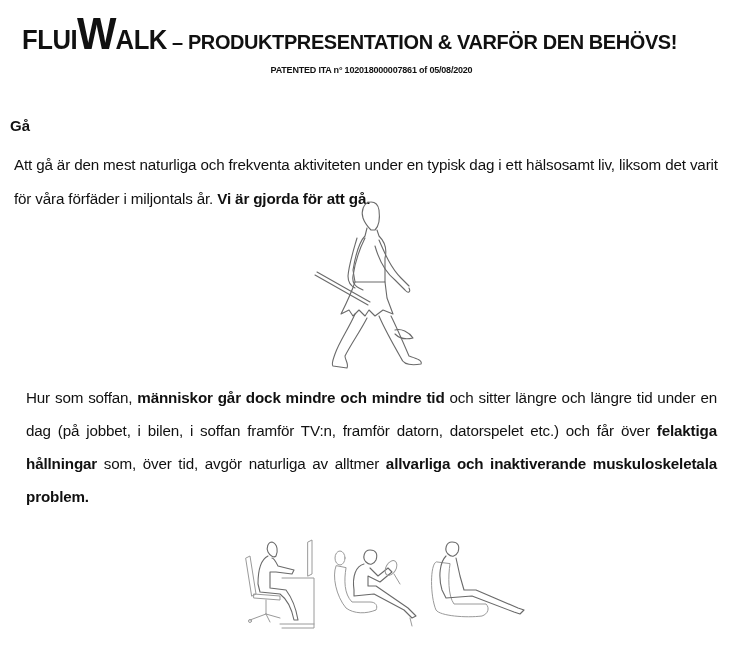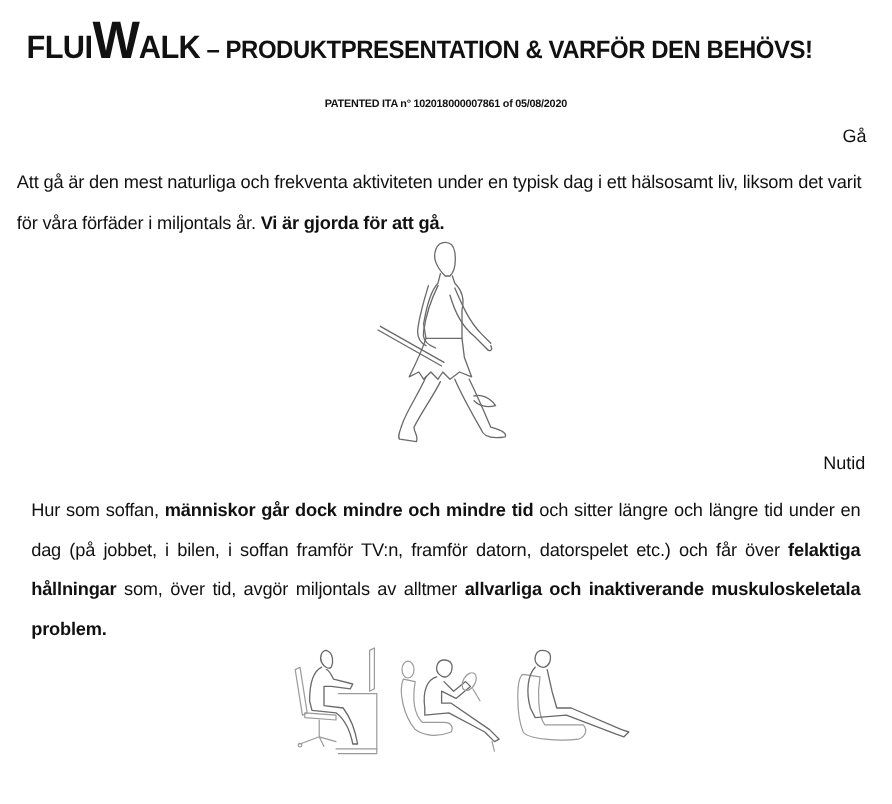--- a/index.html
+++ b/index.html
@@ -33,34 +33,32 @@
     .title .rest { font-size: 21px; letter-spacing: -0.4px; }
     .patent {
       position: absolute;
       left: 0;
       width: 743px;
       top: 65px;
       text-align: center;
       font-size: 9px;
       font-weight: bold;
       letter-spacing: -0.2px;
-      margin-top: 16px;
     }
     .section1 {
       position: absolute;
       left: 10px;
       top: 104px;
       width: 712px;
     }
     .heading {
-      font-weight: normal;
+      font-weight: bold;
       font-size: 15px;
       line-height: 20px;
-      margin: 0 0 12px 0;
-      text-align: right;
+      margin: 12px 0 12px 0;
     }
     .para {
       font-size: 15.2px;
       line-height: 34px;
       margin: 4px;
       letter-spacing: -0.15px;
     }
     .para b { font-weight: bold; }
     .section2 {
       position: absolute;
@@ -135,22 +133,21 @@
 
     <path class="ln" d="M50 116 C44 130 34 144 30 156 C28 162 26 166 28 168 L42 170 C44 166 40 162 40 158 C46 146 56 132 62 120"></path>
 
     <path class="ln" d="M74 118 C80 132 88 146 96 160 C98 166 104 168 116 166 C118 162 110 160 104 158 C98 144 92 130 86 118"></path>
 
     <path class="ln" d="M90 132 C96 130 104 134 108 140 C100 142 94 140 90 136"></path>
   </svg>
 </div>
 
 <div class="section2">
-  <div class="heading">Nutid</div>
-  <p class="para"><span>Hur som soffan, </span><b>människor går dock mindre och mindre tid</b><span> och sitter längre och längre tid under en dag (på jobbet, i bilen, i soffan framför TV:n, framför datorn, datorspelet etc.) och får över </span><b>felaktiga hållningar</b><span> som, över tid, avgör miljontals av alltmer </span><b>allvarliga och inaktiverande muskuloskeletala problem.</b></p>
+  <p class="para"><span>Hur som soffan, </span><b>människor går dock mindre och mindre tid</b><span> och sitter längre och längre tid under en dag (på jobbet, i bilen, i soffan framför TV:n, framför datorn, datorspelet etc.) och får över </span><b>felaktiga hållningar</b><span> som, över tid, avgör naturliga av alltmer </span><b>allvarliga och inaktiverande muskuloskeletala problem.</b></p>
 </div>
 
 <div class="figure-sit">
   <svg width="296" height="100" viewBox="0 0 296 100">
 
     <g>
 
       <path class="ln2" d="M10 22 L14 20 L20 58 L16 60 Z"></path>
 
       <path class="ln2" d="M18 58 L44 60 L44 64 L18 62 Z"></path>

